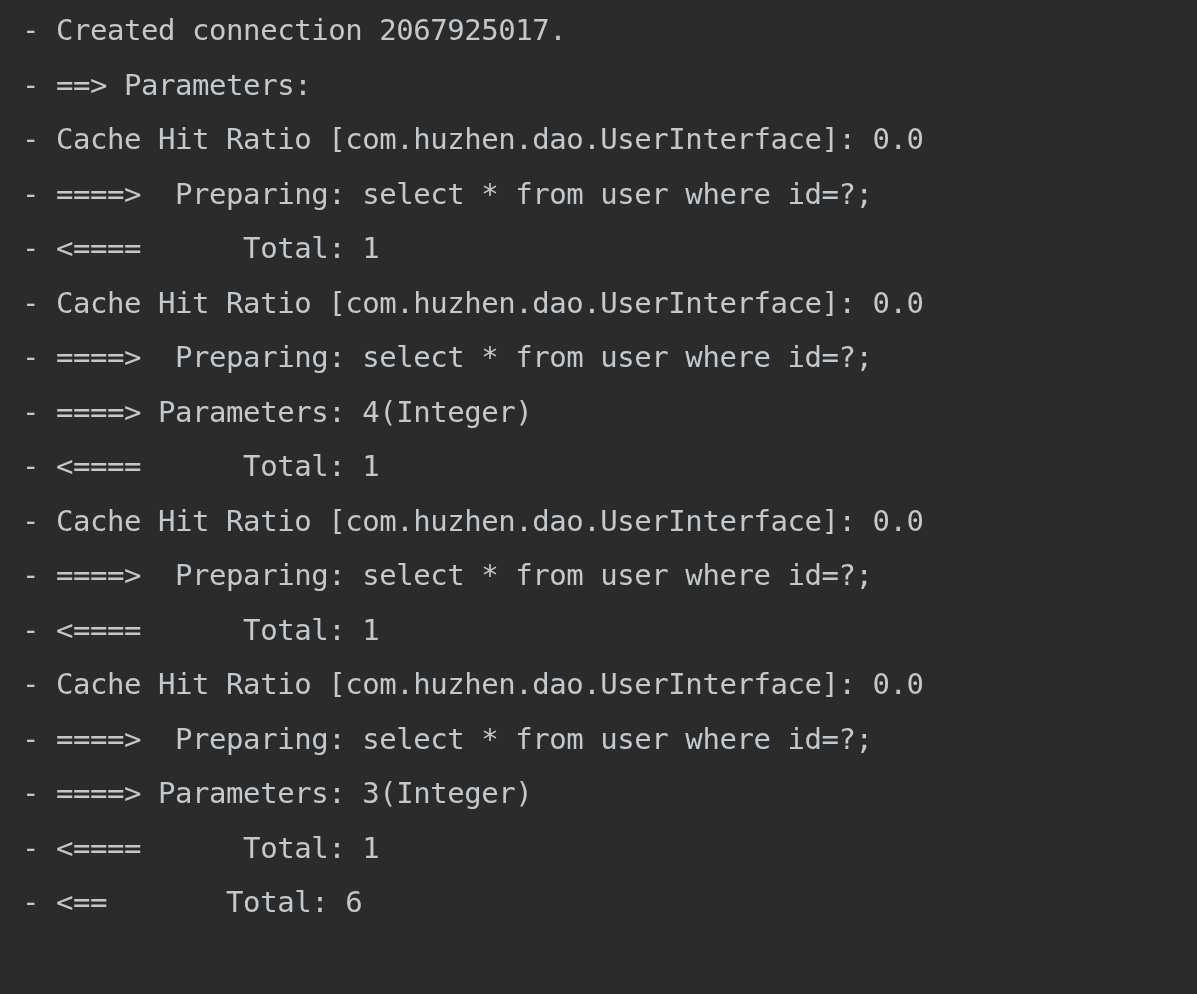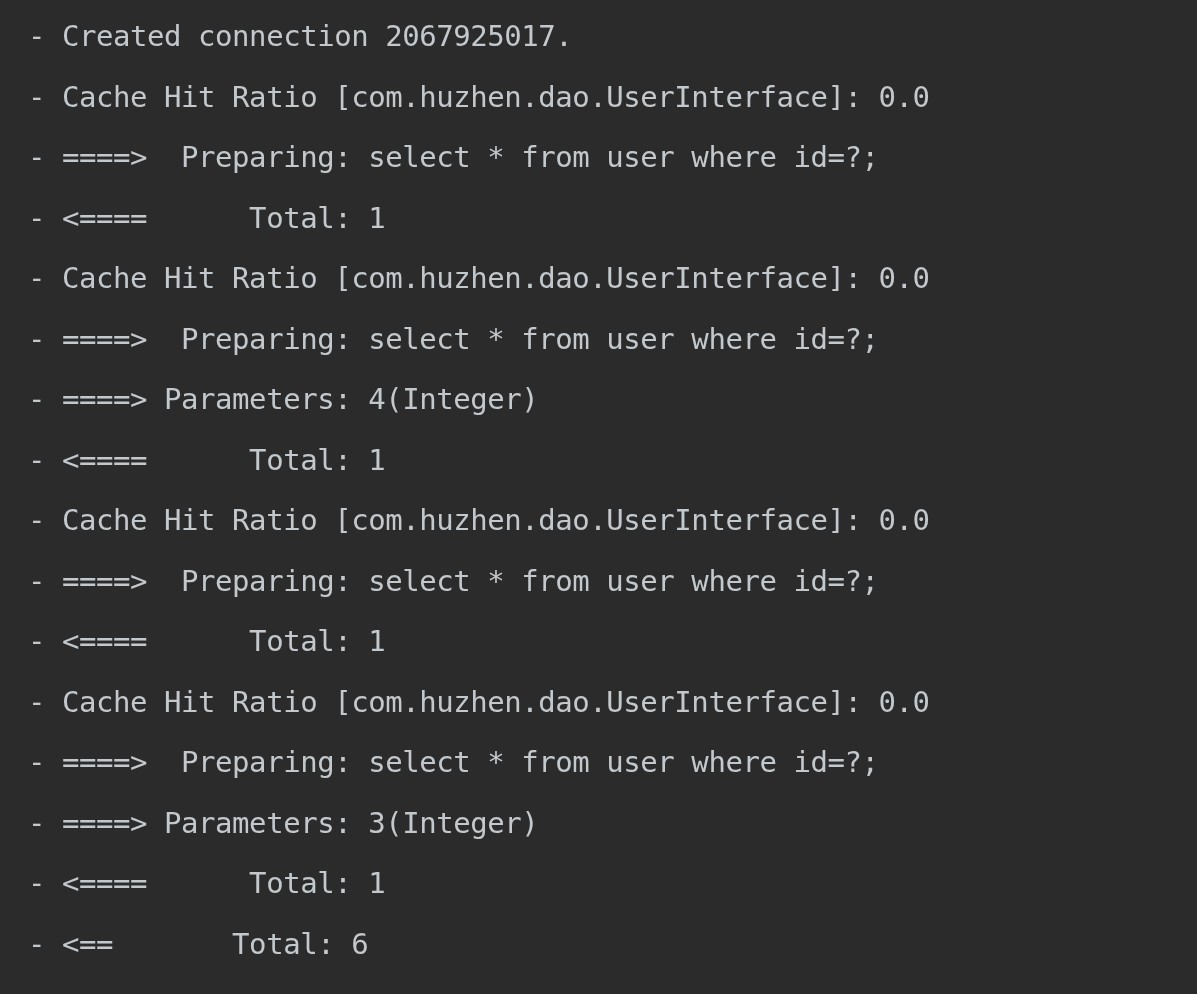--- a/index.html
+++ b/index.html
@@ -32,30 +32,31 @@
     display: block;
     font-family: "DejaVu Sans Mono", "Liberation Mono", monospace;
     font-size: 29px;
     line-height: 48.5px;
     height: 48.5px;
     color: #c3c8cc;
     white-space: pre;
     letter-spacing: -0.45px;
     overflow: hidden;
     text-overflow: clip;
-    margin: 12px;
+    margin: 6px;
     padding: 0;
   }
 </style>
 </head>
 <body>
 
 <div id="console">
   <div id="console-lines">
       <div class="log-line">- Created connection 2067925017.</div>
+      <div class="log-line">- ==&gt; Parameters:</div>
       <div class="log-line">- Cache Hit Ratio [com.huzhen.dao.UserInterface]: 0.0</div>
       <div class="log-line">- ====&gt;  Preparing: select * from user where id=?;</div>
       <div class="log-line">- &lt;====      Total: 1</div>
       <div class="log-line">- Cache Hit Ratio [com.huzhen.dao.UserInterface]: 0.0</div>
       <div class="log-line">- ====&gt;  Preparing: select * from user where id=?;</div>
       <div class="log-line">- ====&gt; Parameters: 4(Integer)</div>
       <div class="log-line">- &lt;====      Total: 1</div>
       <div class="log-line">- Cache Hit Ratio [com.huzhen.dao.UserInterface]: 0.0</div>
       <div class="log-line">- ====&gt;  Preparing: select * from user where id=?;</div>
       <div class="log-line">- &lt;====      Total: 1</div>

